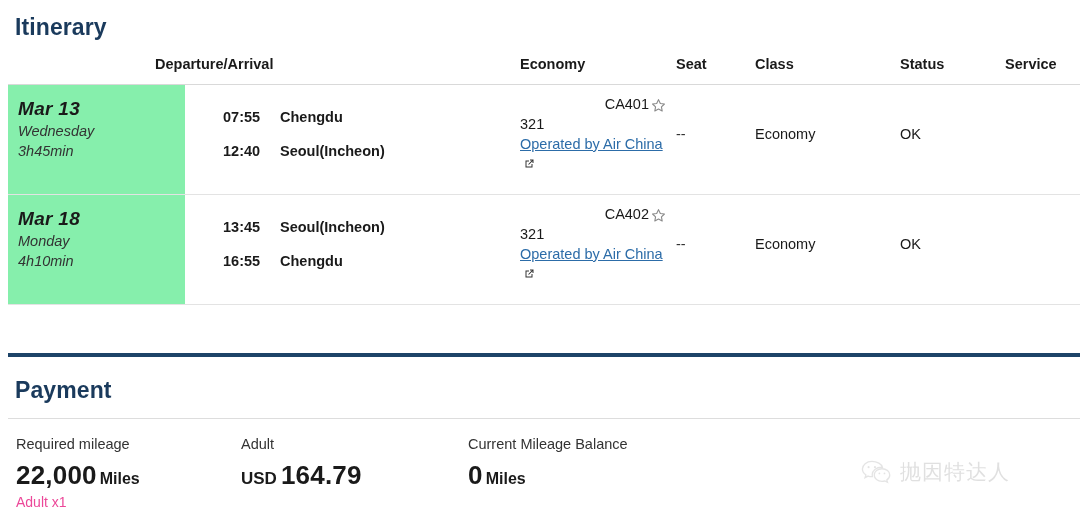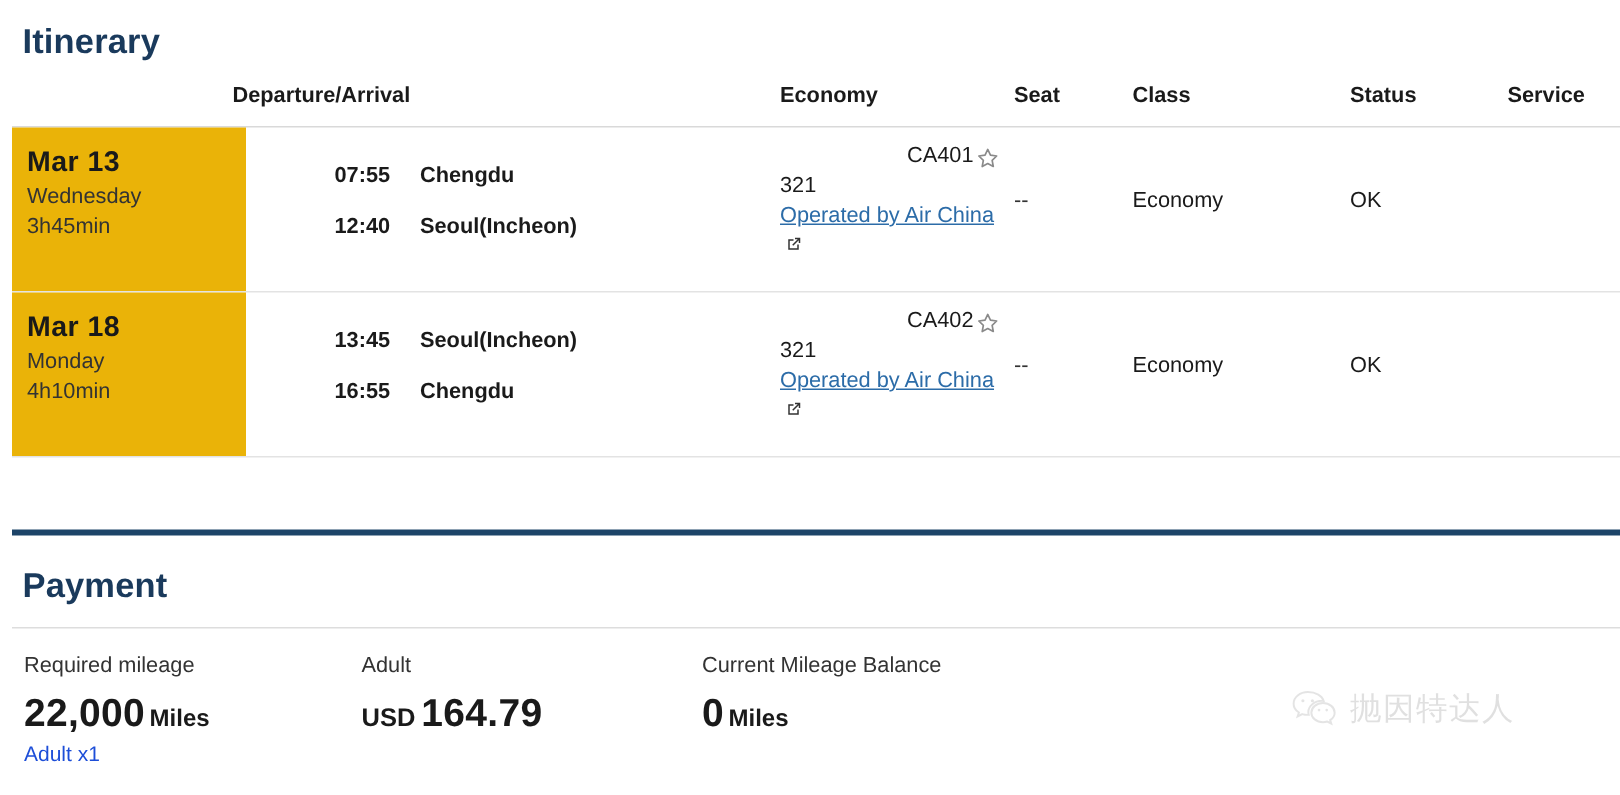--- a/index.html
+++ b/index.html
@@ -68,25 +68,26 @@
     border-bottom: 1px solid #e3e3e3;
     box-sizing: border-box;
   }
   .trow-1 { height: 110px; }
   .trow-2 { height: 110px; }
 
   .date-cell {
     position: absolute;
     left: 0;
     top: 0;
-    width: 156px;
+    width: 177px;
     height: 100%;
-    background: #eab308;
+    background: #86efac;
     box-sizing: border-box;
     padding: 12px 0 0 10px;
+    font-style: italic;
   }
   .date-big {
     font-size: 19px;
     font-weight: bold;
     color: #1a1a1a;
     line-height: 24px;
     letter-spacing: 0.3px;
   }
   .date-weekday {
     font-size: 14.5px;
@@ -235,21 +236,21 @@
     font-weight: bold;
     margin-left: 3px;
   }
   .pay-cur {
     font-size: 17px;
     font-weight: bold;
     margin-right: 4px;
   }
   .pay-sub {
     font-size: 14px;
-    color: #1d4ed8;
+    color: #ec4899;
     margin-top: 3px;
     white-space: nowrap;
   }
 
   #pay-mileage { left: 16px; top: 434px; }
   #pay-total   { left: 241px; top: 434px; }
   #pay-balance { left: 468px; top: 434px; }
 
   
   .watermark {

